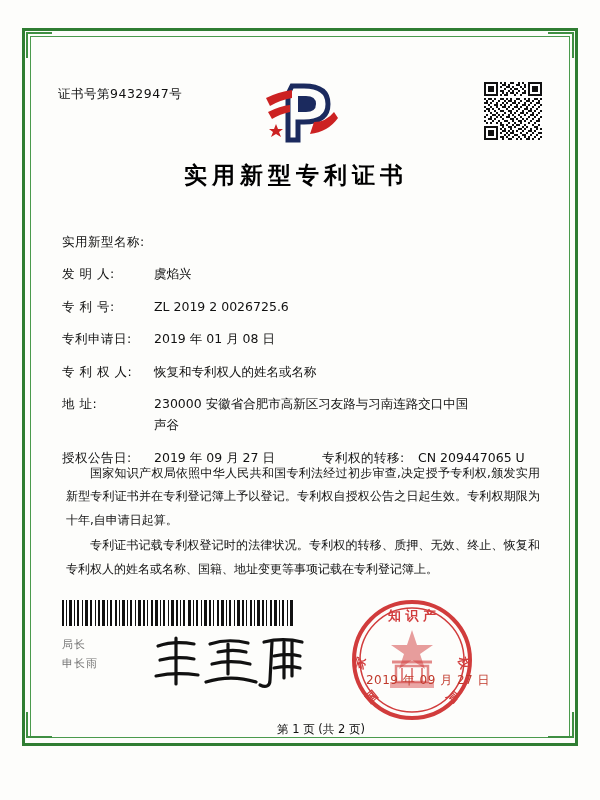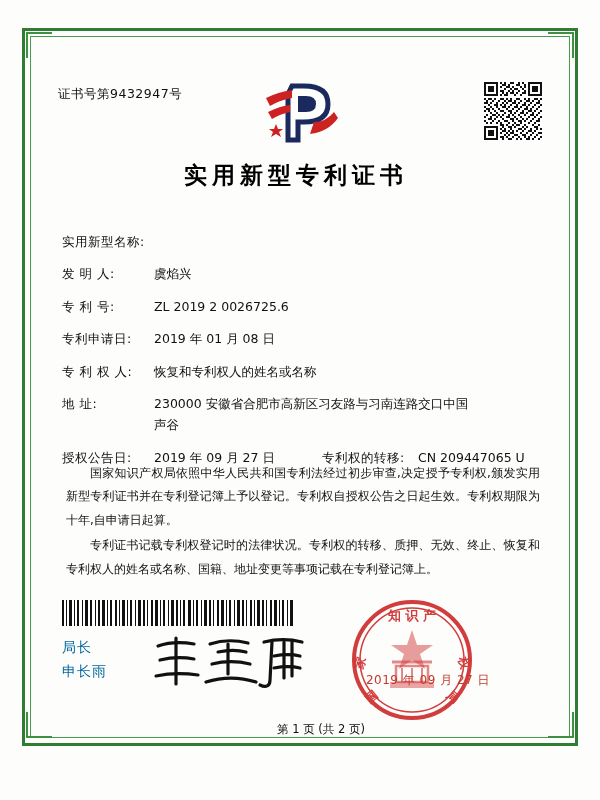--- a/index.html
+++ b/index.html
@@ -155,24 +155,24 @@
     top: 600px;
     width: 232px;
     height: 26px;
   }
   .barcode svg { display: block; }
 
   .signature-block {
     position: absolute;
     left: 62px;
     top: 636px;
-    font-size: 14px;
+    font-size: 11px;
     line-height: 1.7;
     letter-spacing: 1px;
-    color: #0369a1;
+    color: #737373;
   }
 
   .handwriting {
     position: absolute;
     left: 140px;
     top: 630px;
     width: 180px;
     height: 66px;
   }
   .handwriting svg { display: block; }

